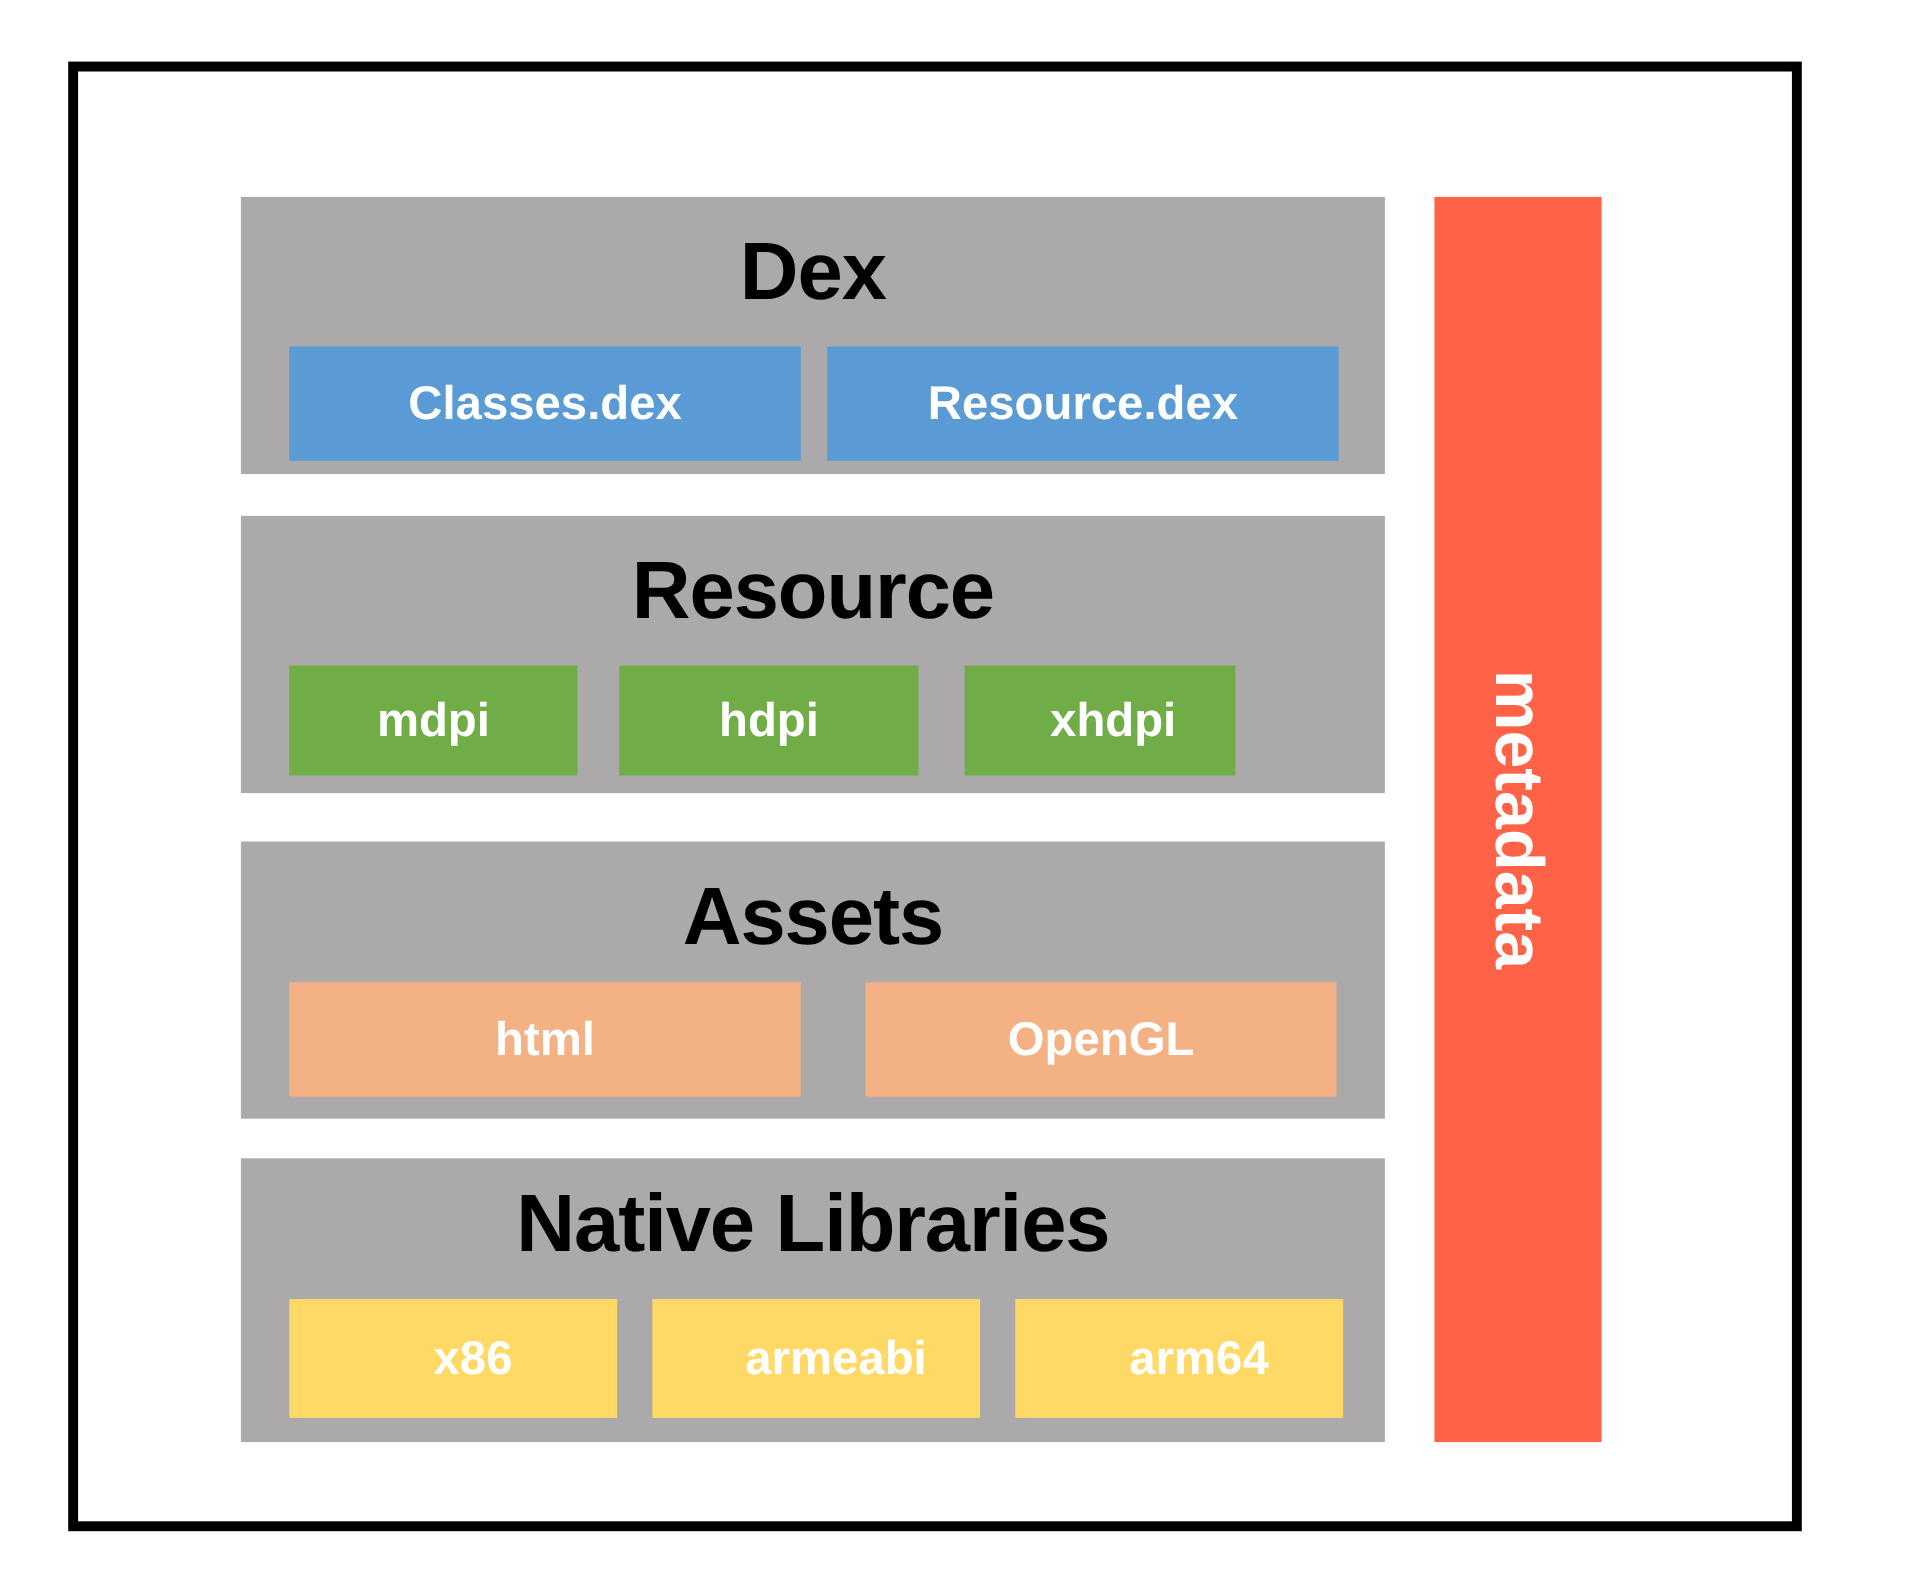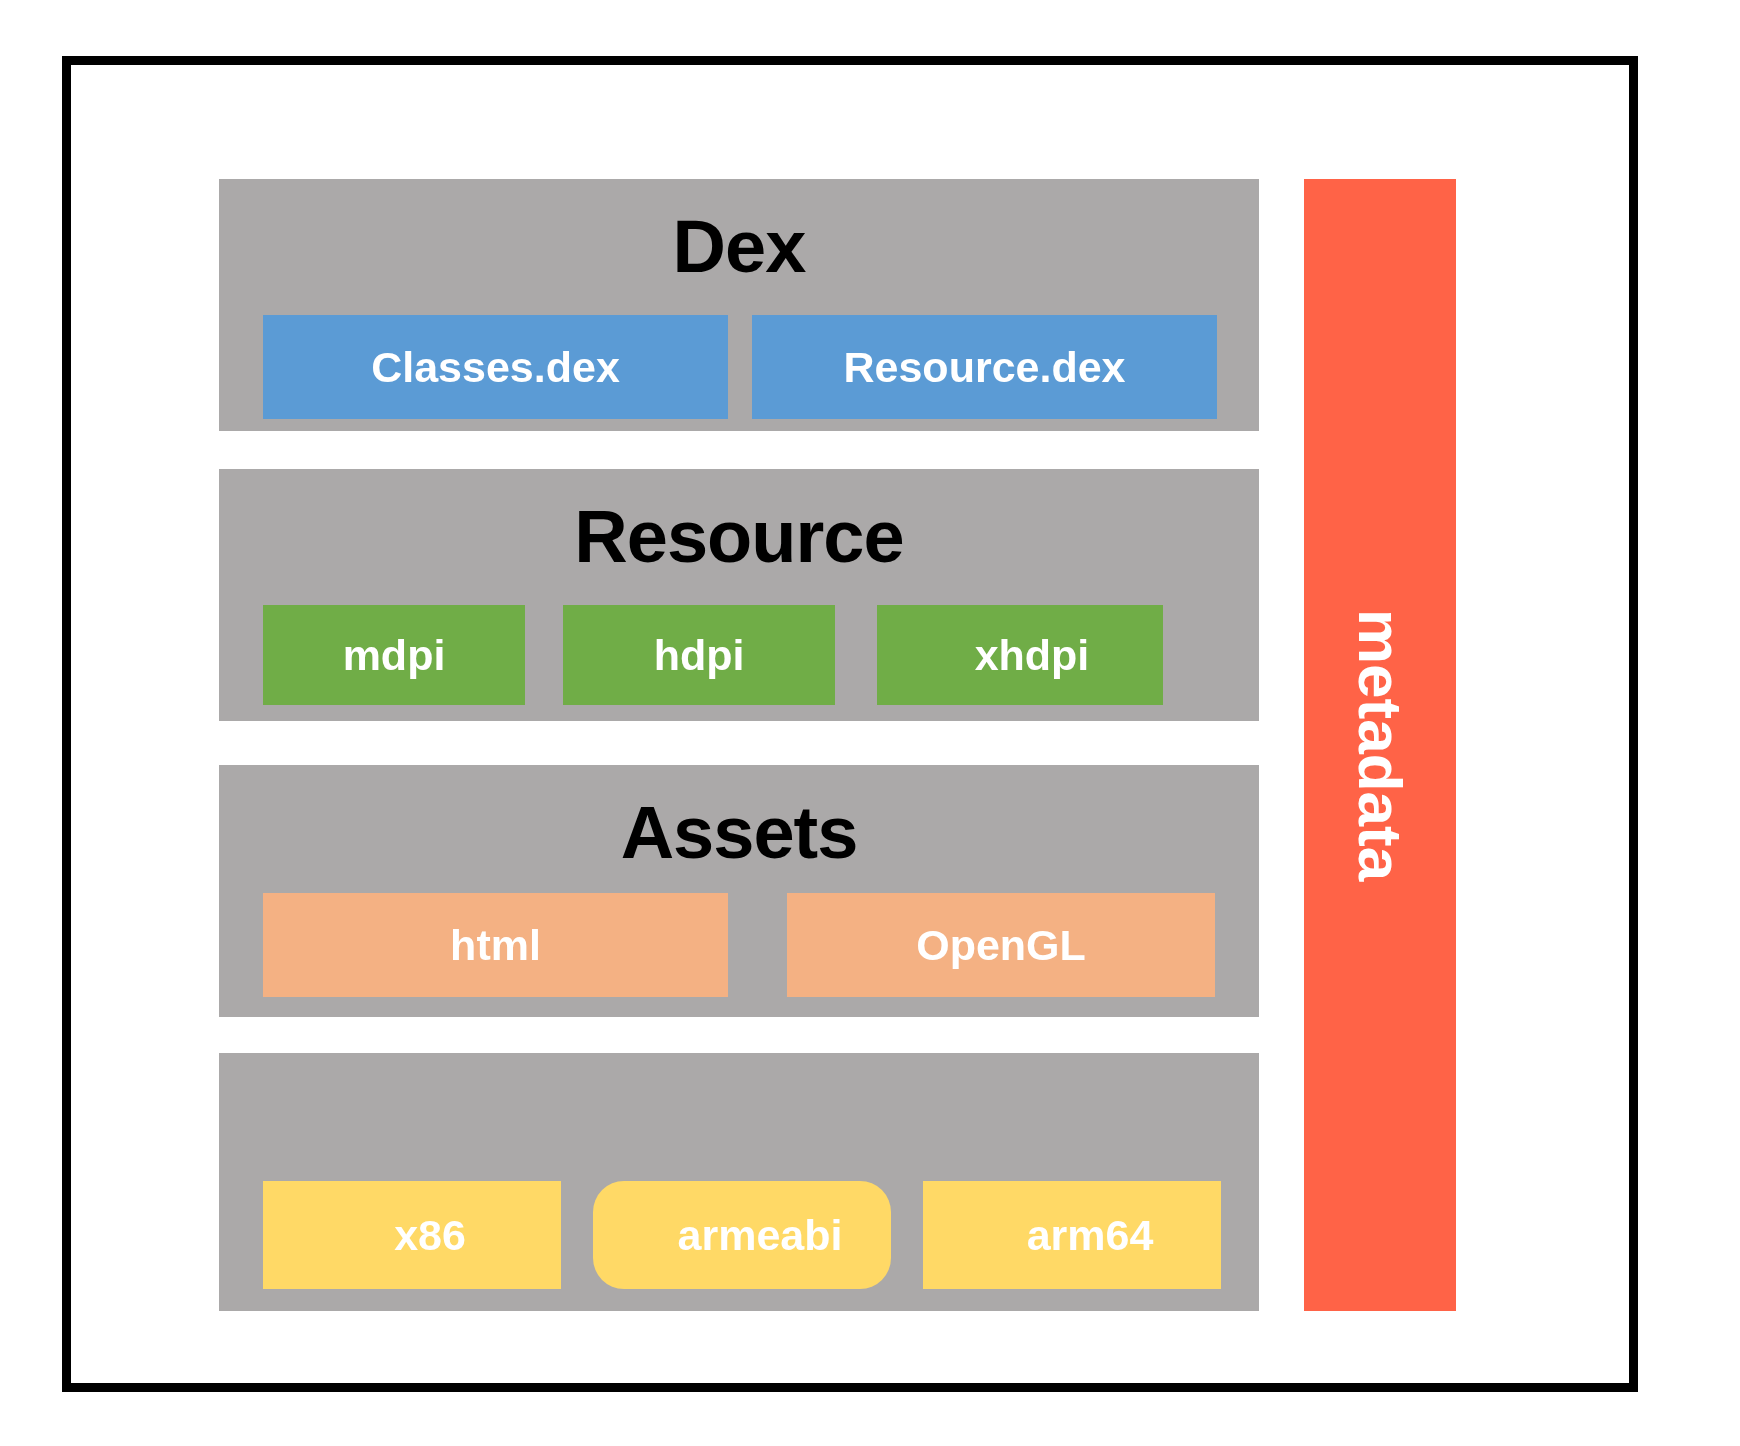--- a/index.html
+++ b/index.html
@@ -74,35 +74,35 @@
   .chip-dex { top: 136px; height: 104px; font-size: 43px; }
   #chip-classes-dex  { left: 44px;  width: 465px; }
   #chip-classesn-dex { left: 533px; width: 465px; }
 
   
   #sec-resource { top: 404px; height: 252px; }
   #sec-resource .section-title { top: 31px; font-size: 74px; }
   .chip-res { top: 136px; height: 100px; font-size: 43px; }
   #chip-mdpi  { left: 44px;  width: 262px; }
   #chip-hdpi  { left: 344px; width: 272px; }
-  #chip-xhdpi { left: 658px; width: 286px; padding-left: 24px; }
+  #chip-xhdpi { left: 658px; width: 246px; padding-left: 24px; }
 
   
   #sec-assets { top: 700px; height: 252px; }
   #sec-assets .section-title { top: 31px; font-size: 74px; }
   .chip-assets { top: 128px; height: 104px; font-size: 43px; }
   #chip-html    { left: 44px;  width: 465px; }
   #chip-opengl  { left: 568px; width: 428px; }
 
   
   #sec-native { top: 988px; height: 258px; }
   #sec-native .section-title { top: 22px; font-size: 74px; }
   .chip-native { top: 128px; height: 108px; font-size: 43px; padding-left: 36px; }
   #chip-x86     { left: 44px;  width: 298px; }
-  #chip-armeabi { left: 374px; width: 298px; border-radius: 31px; }
+  #chip-armeabi { left: 374px; width: 298px; }
   #chip-arm64   { left: 704px; width: 298px; }
 
   
   #metadata-bar {
     position: absolute;
     left: 1233px;
     top: 114px;
     width: 152px;
     height: 1132px;
     background: #FF6347;
@@ -141,20 +141,21 @@
       <div class="chip chip-res" id="chip-xhdpi" style="background:#70AD47;">xhdpi</div>
     </div>
 
     <div class="section" id="sec-assets">
       <div class="section-title">Assets</div>
       <div class="chip chip-assets" id="chip-html" style="background:#F4B183;">html</div>
       <div class="chip chip-assets" id="chip-opengl" style="background:#F4B183;">OpenGL</div>
     </div>
 
     <div class="section" id="sec-native">
+      <div class="section-title">Native Libraries</div>
       <div class="chip chip-native" id="chip-x86" style="background:#FFD966;">x86</div>
       <div class="chip chip-native" id="chip-armeabi" style="background:#FFD966;">armeabi</div>
       <div class="chip chip-native" id="chip-arm64" style="background:#FFD966;">arm64</div>
     </div>
 
     <div id="metadata-bar">
       <span id="metadata-label">metadata</span>
     </div>
 
   </div>

